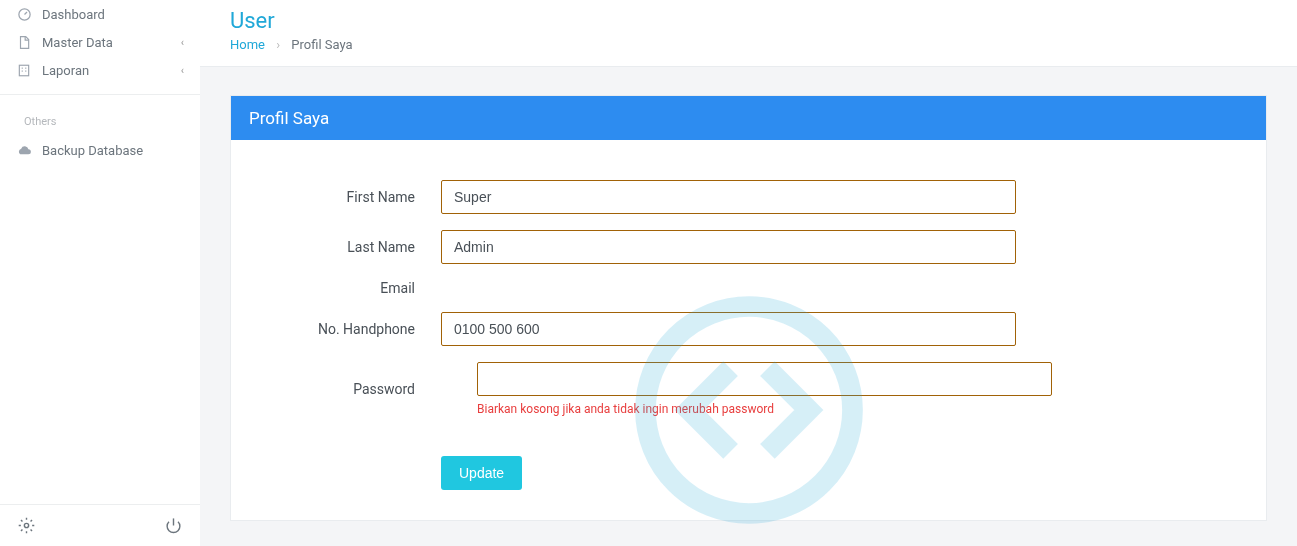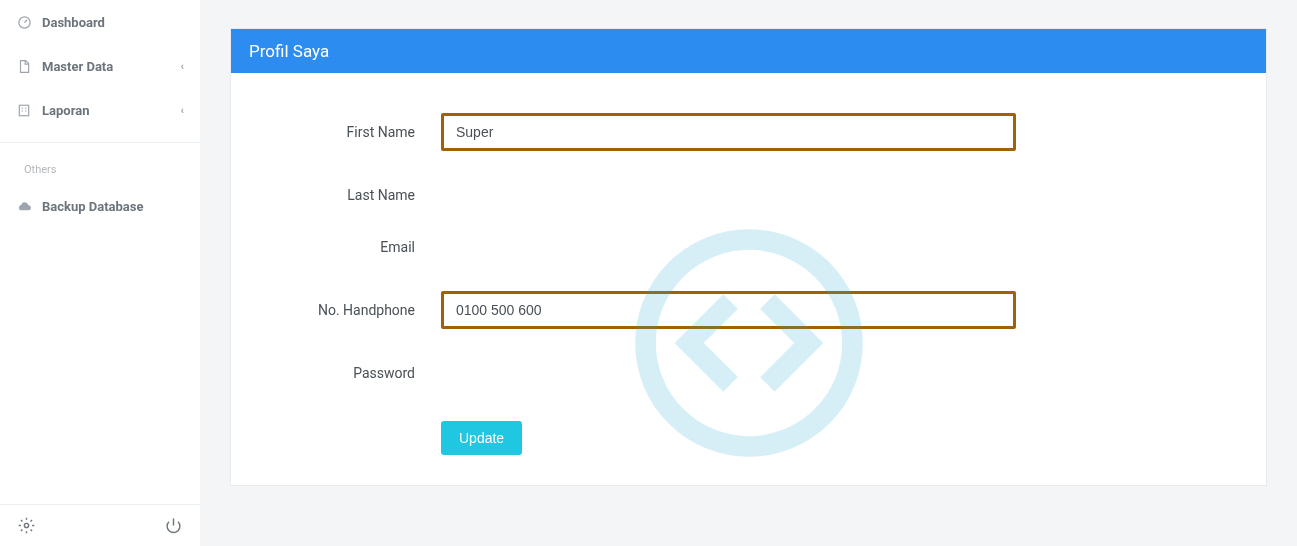--- a/index.html
+++ b/index.html
@@ -1,21 +1,21 @@
 <!DOCTYPE html>
 <html><head>
   <meta charset="utf-8">
   <style>
     * { box-sizing: border-box; margin: 0; padding: 0; }
     body { font-family: -apple-system, BlinkMacSystemFont, "Segoe UI", Roboto, Arial, sans-serif; background: #f4f5f7; color: #495057; overflow: hidden; }
     .container { display: flex; width: 1297px; height: 546px; position: relative; }
     
     
     .sidebar { width: 200px; background: #fff; display: flex; flex-direction: column; position: relative; }
-    .nav-item { display: flex; align-items: center; padding: 14px 16px; cursor: pointer; color: #6c757d; font-size: 13px; font-weight: 700; position: relative; }
+    .nav-item { display: flex; align-items: center; padding: 6px 16px; cursor: pointer; color: #6c757d; font-size: 13px; font-weight: 400; position: relative; }
     .nav-item .icon { width: 16px; height: 16px; margin-right: 10px; display: inline-flex; align-items: center; justify-content: center; }
     .nav-item .chevron { position: absolute; right: 16px; font-size: 11px; color: #999; }
     .nav-section { padding: 14px 24px 8px; font-size: 11px; color: #b5b8bc; font-weight: 400; }
     .nav-sep { border-top: 1px solid #eceeef; margin: 10px 0 6px; }
     .sidebar-footer { position: absolute; bottom: 0; left: 0; right: 0; height: 42px; border-top: 1px solid #eceeef; display: flex; align-items: center; justify-content: space-between; padding: 0 18px; color: #6c757d; }
     .sidebar-footer .ficon { cursor: pointer; display:inline-flex; }
     
     
     .main { flex: 1; background: #f4f5f7; display: flex; flex-direction: column; position: relative; overflow: hidden; }
     .page-header { background: #fff; padding: 8px 30px 14px; border-bottom: 1px solid #e9ecef; }
@@ -24,24 +24,24 @@
     .breadcrumb a { color: #20a8d8; text-decoration: none; }
     .breadcrumb .sep { margin: 0 8px; color: #bbb; }
     
     .content { padding: 28px 30px; position: relative; flex:1; }
     .card { background: #fff; border: 1px solid #e9ecef; }
     .card-header { background: #2d8cf0; color: #fff; padding: 12px 18px; font-size: 17px; font-weight: 400; }
     .card-body { padding: 40px 40px 30px; position: relative; }
     
     .watermark { position: absolute; left: 50%; top: 155px; transform: translateX(-50%); width: 230px; height: 230px; pointer-events: none; opacity: 0.18; }
     
-    .form-row { display: flex; align-items: center; margin-bottom: 36px; }
+    .form-row { display: flex; align-items: center; margin-bottom: 16px; }
     .form-row label { width: 170px; text-align: right; padding-right: 26px; font-size: 14px; color: #495057; }
     .form-row .field-wrap { width: 575px; }
-    .form-row input { width: 100%; padding: 8px 12px; border: 3px solid #a16207; border-radius: 2px; font-size: 14px; color: #495057; background:#fff; }
+    .form-row input { width: 100%; padding: 8px 12px; border: 1px solid #a16207; border-radius: 2px; font-size: 14px; color: #495057; background:#fff; }
     .help-text { color: #e83e3e; font-size: 12px; margin-top: 6px; }
     
     .form-actions { margin-left: 170px; margin-top: 40px; }
     .btn-update { background: #20c7e0; color: #fff; border: none; padding: 9px 18px; font-size: 14px; border-radius: 3px; cursor: pointer; }
     
     svg { display: block; }
   </style>
 </head>
 <body>
 
@@ -100,52 +100,67 @@
       <span class="ficon">
         <svg width="17" height="17" viewBox="0 0 24 24" fill="none" stroke="#6c757d" stroke-width="2">
             <path d="M18.4 6.6a9 9 0 1 1-12.8 0"></path>
             <line x1="12" y1="2" x2="12" y2="12"></line>
           </svg>
       </span>
     </div>
   </div>
 
   <div class="main">
+    <div class="page-header">
+      <div class="page-title">User</div>
+      <div class="breadcrumb">
+        <a href="#">Home</a>
+        <span class="sep">›</span>
+        <span>Profil Saya</span>
+      </div>
+    </div>
 
     <div class="content">
       <div class="card">
         <div class="card-header">Profil Saya</div>
         <div class="card-body">
 
           <svg class="watermark" viewBox="0 0 100 100">
             <circle cx="50" cy="50" r="45" fill="none" stroke="#20a8d8" stroke-width="9"></circle>
             <path d="M42 32 L24 50 L42 68" fill="none" stroke="#20a8d8" stroke-width="9" stroke-linecap="butt"></path>
             <path d="M58 32 L76 50 L58 68" fill="none" stroke="#20a8d8" stroke-width="9" stroke-linecap="butt"></path>
           </svg>
 
           <div class="form-row">
             <label>First Name</label>
             <div class="field-wrap">
               <input type="text" value="Super" style="">
             </div>
           </div>
           <div class="form-row">
             <label>Last Name</label>
+            <div class="field-wrap">
+              <input type="text" value="Admin" style="">
+            </div>
           </div>
           <div class="form-row">
             <label>Email</label>
           </div>
           <div class="form-row">
             <label>No. Handphone</label>
             <div class="field-wrap">
               <input type="text" value="0100 500 600" style="">
             </div>
           </div>
           <div class="form-row" style="margin-bottom:6px;gap:36px;">
             <label>Password</label>
+            <div class="field-wrap">
+              <input type="password" value="" style="">
+              <div class="help-text">Biarkan kosong jika anda tidak ingin merubah password</div>
+            </div>
           </div>
           <div class="form-actions">
             <button class="btn-update">Update</button>
           </div>
         </div>
       </div>
     </div>
   </div>
 </div>
 

